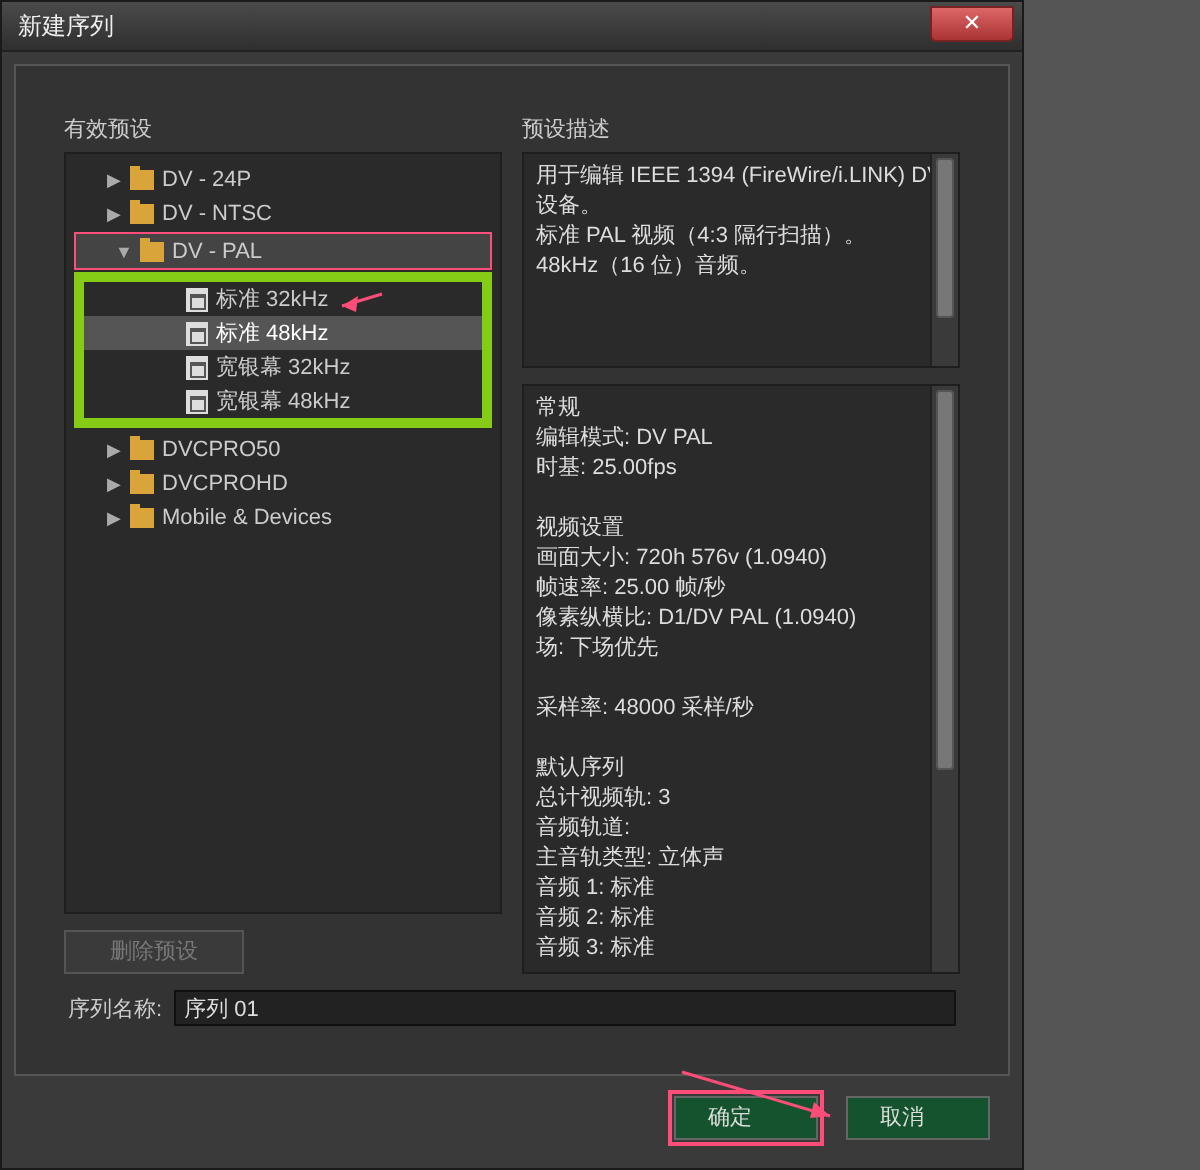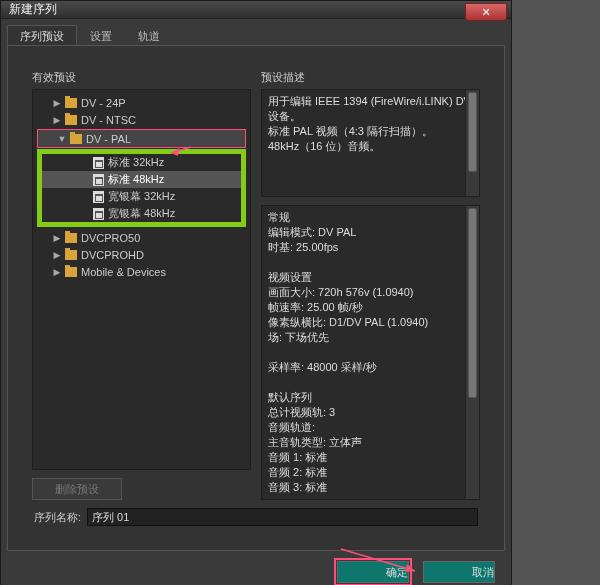--- a/index.html
+++ b/index.html
@@ -219,25 +219,25 @@
   .footer {
     display: flex;
     justify-content: flex-end;
     gap: 14px;
     padding: 10px 10px 8px 0;
     position: relative;
   }
   .footer-btn {
     width: 72px;
     height: 22px;
-    background: #0f766e;
+    background: #14532d;
     border: 1px solid #666;
     color: #ddd;
     font-size: 11px;
-    text-align: right;
+    text-align: left;
     line-height: 20px;
     cursor: pointer;
     padding-left: 16px;
   }
   .footer-btn.ok {
     outline: 2px solid #ff4d7a;
     outline-offset: 1px;
   }
 
   .annotation-arrow {
@@ -250,25 +250,20 @@
 <body>
 
 <div class="window">
 
   <div class="titlebar">
     <span class="titlebar-text">新建序列</span>
     <div class="close-btn">✕</div>
   </div>
 
   <div class="body-area">
-    <div class="tabs">
-      <div class="tab active">序列预设</div>
-      <div class="tab">设置</div>
-      <div class="tab">轨道</div>
-    </div>
 
     <div class="main-panel">
       <div class="columns">
         <div class="left-col">
           <div class="group-label">有效预设</div>
           <div class="tree-box" id="tree">
               <div class="tree-item indent1">
                 <span class="tw">▶</span>
                 <span class="ic">
                   <span class="folder-icon"></span>

